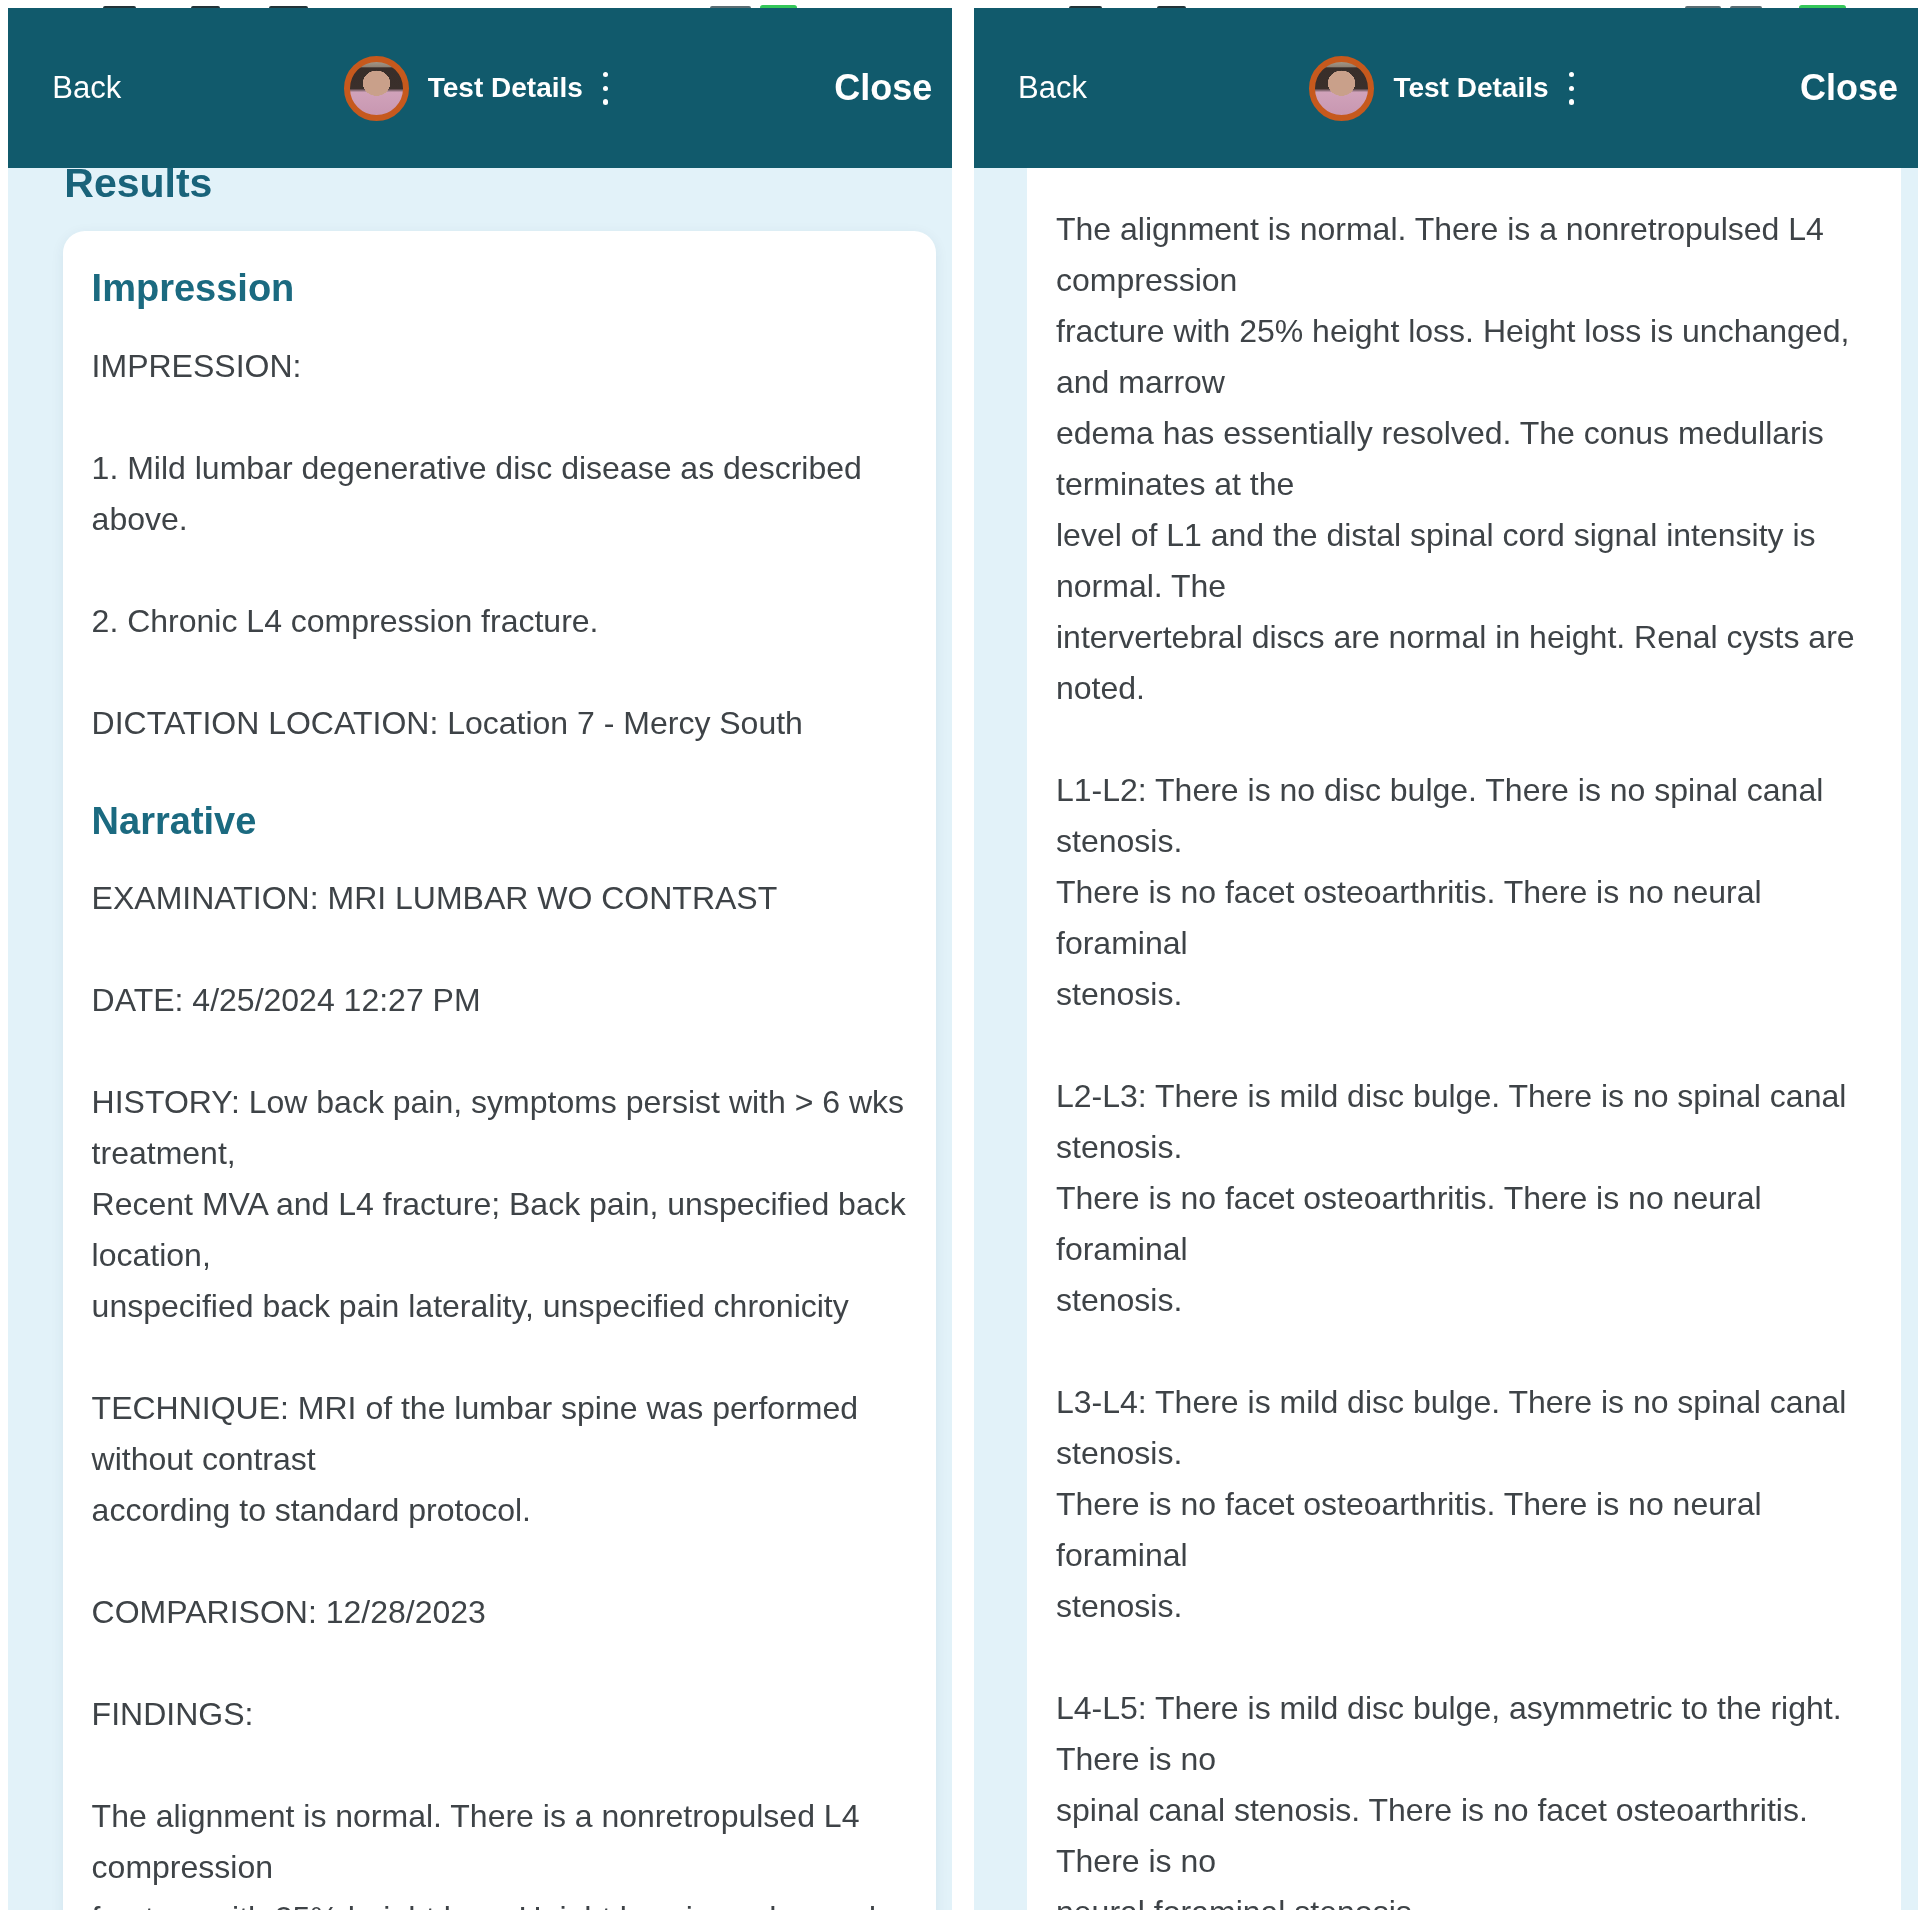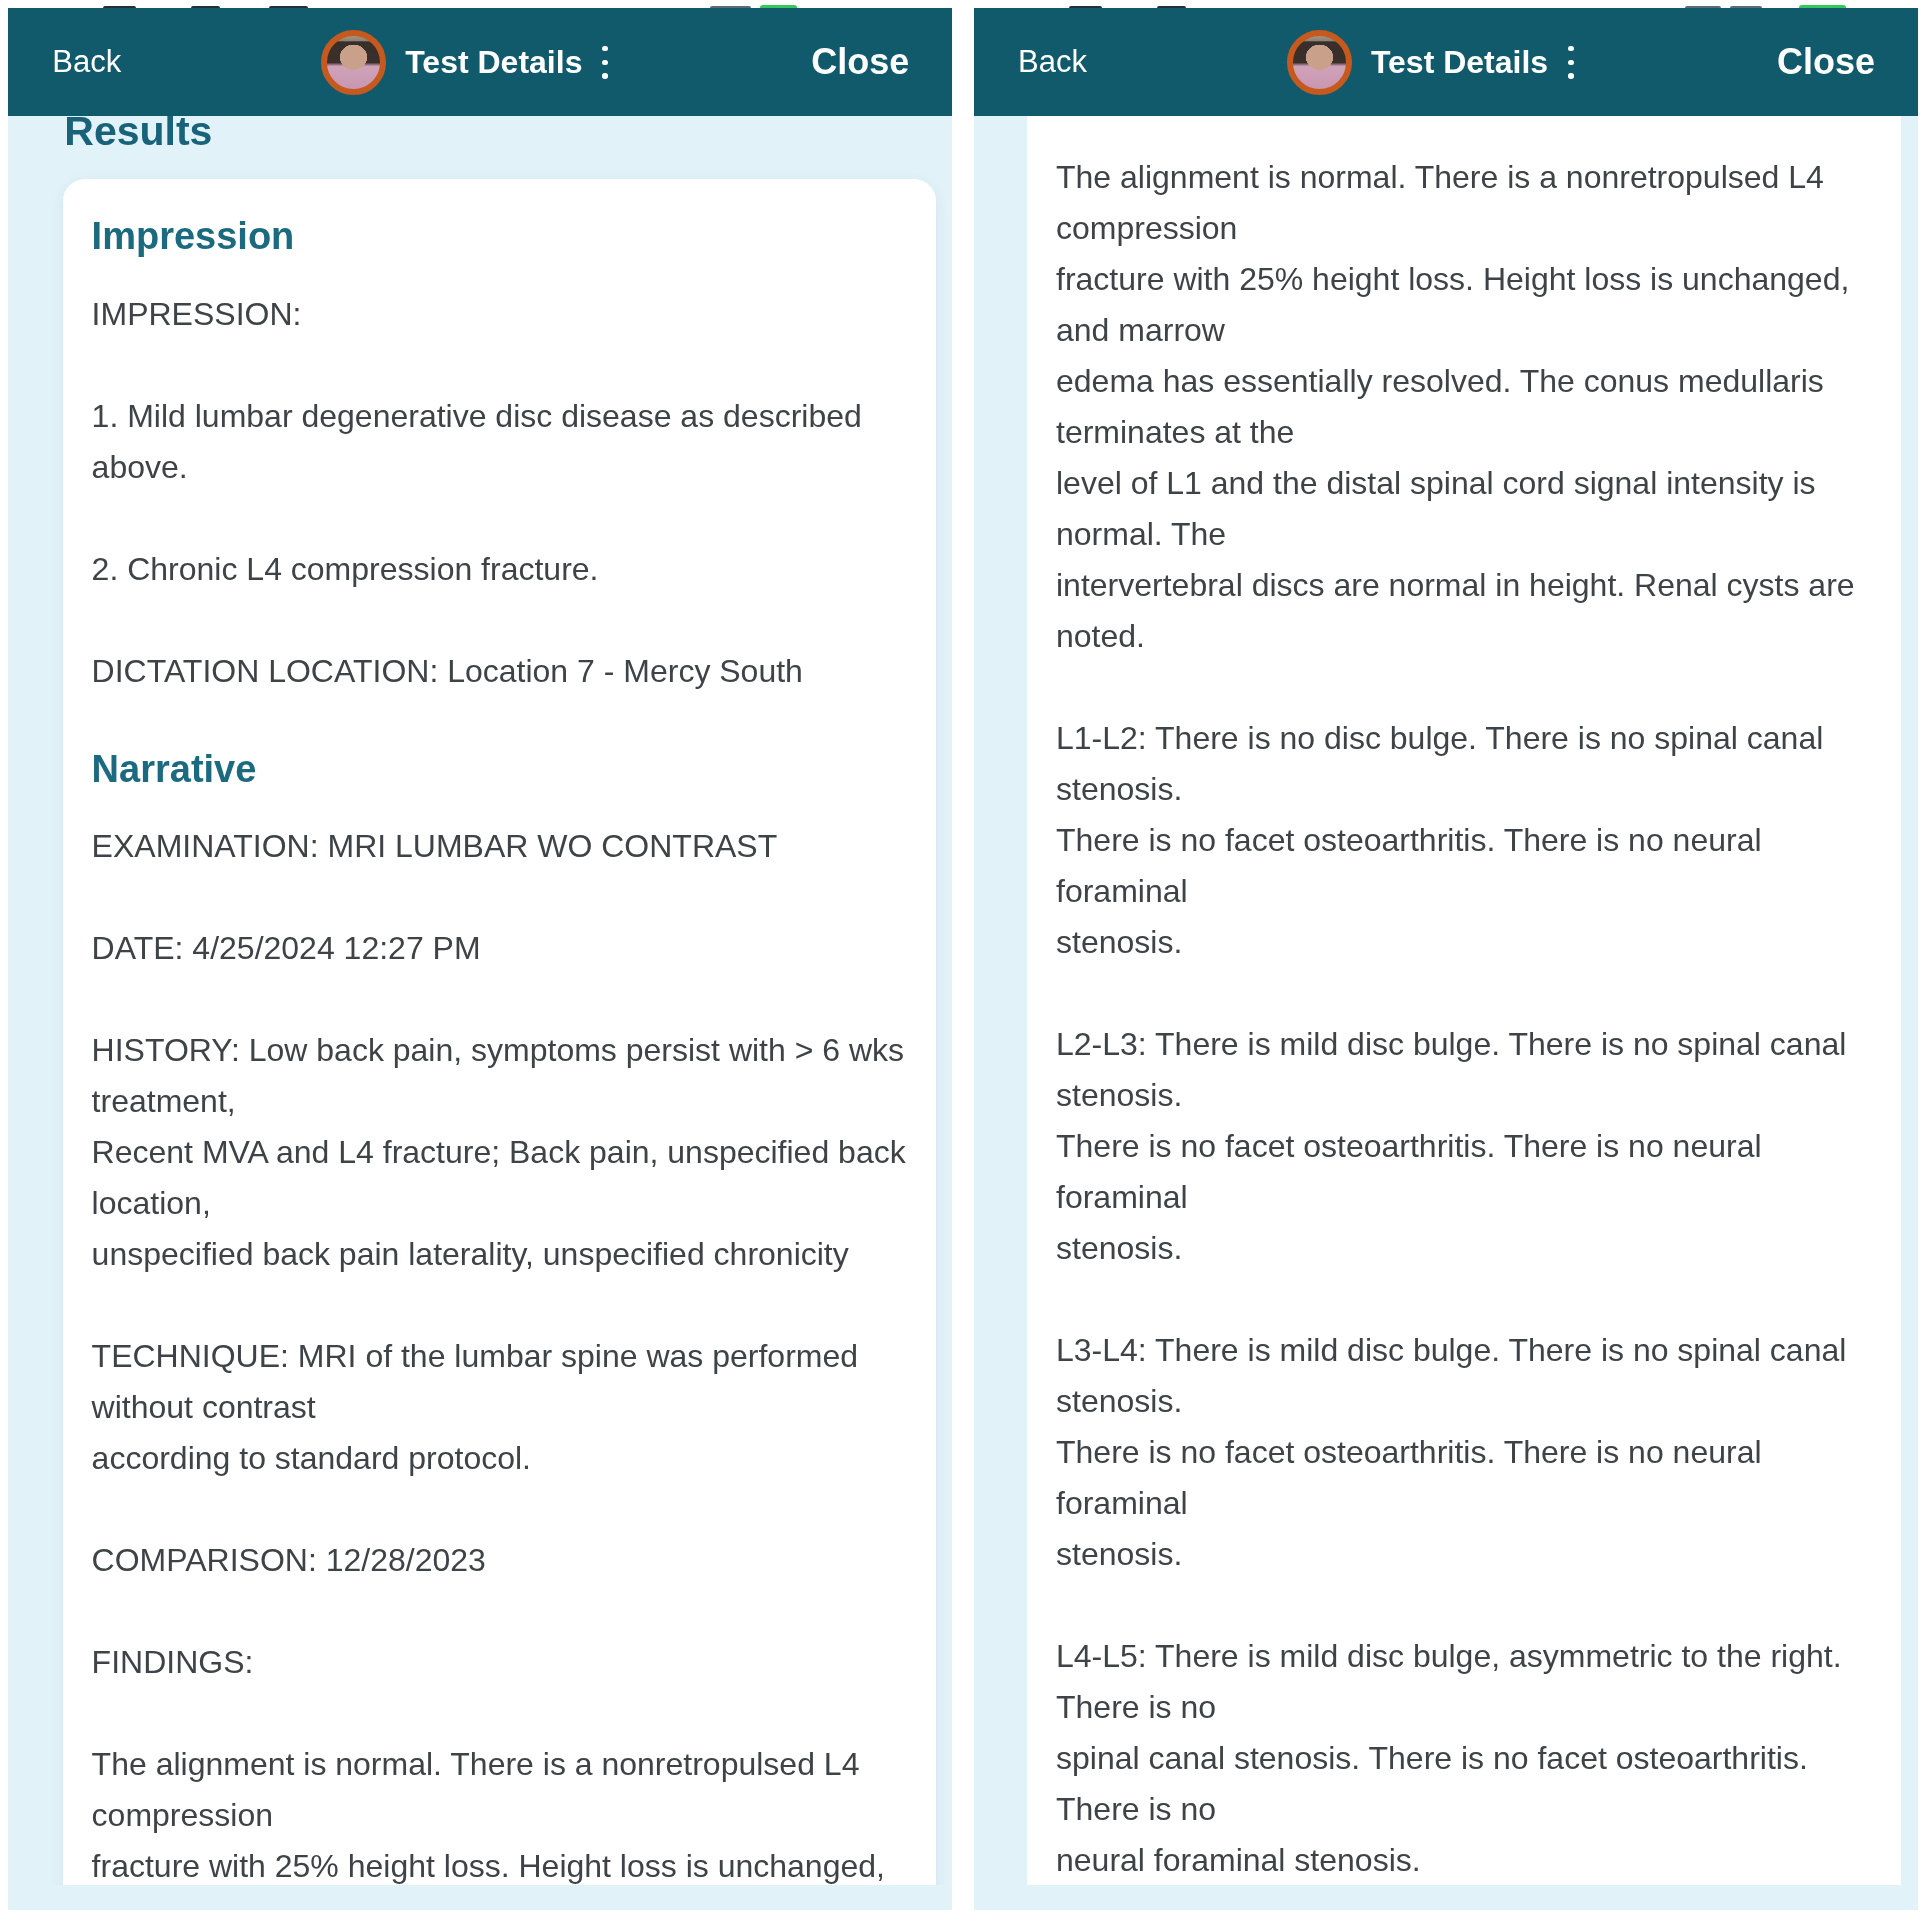--- a/index.html
+++ b/index.html
@@ -11,29 +11,29 @@
   .phone.left{left:8.3px;}
   .phone.right{left:974px;}
 
   
   .statusbar{position:relative;height:8.3px;background:#ffffff;}
   .nub{position:absolute;bottom:0;height:2.8px;background:#223338;border-radius:2.2px 2.2px 0 0;}
   .battery-nub{position:absolute;bottom:0;height:3.3px;width:37px;background:#34c759;border-radius:2.8px 2.8px 0 0;}
   .gray-nub{position:absolute;bottom:0;height:2.8px;background:#5b6d73;border-radius:2.2px 2.2px 0 0;}
 
   
-  .navbar{height:108px;background:#115a6c;display:flex;align-items:center;
-          padding:0 43px 0 44px;box-sizing:border-box;color:#fff;}
+  .navbar{height:160px;background:#115a6c;display:flex;align-items:center;
+          padding:0 20px 0 44px;box-sizing:border-box;color:#fff;}
   .nav-back{font-size:31px;color:#fff;flex:0 0 auto;}
   .nav-center{flex:1 1 auto;display:flex;align-items:center;justify-content:center;gap:0;}
   .avatar{width:53px;height:53px;border-radius:50%;border:6.1px solid #c6591d;flex:0 0 auto;
           background:
             radial-gradient(ellipse 26% 24% at 50% 40%, #c9a08a 98%, rgba(0,0,0,0) 100%),
             linear-gradient(180deg,#a39585 0%,#8f8274 9%,#382e2a 11%,#3a2f2b 50%,#d0a2ba 57%,#c897b1 100%);}
-  .nav-title{font-size:32px;font-weight:bold;color:#fff;margin-left:19px;}
+  .nav-title{font-size:28px;font-weight:bold;color:#fff;margin-left:19px;}
   .kebab{display:flex;flex-direction:column;gap:8.3px;margin-left:16.7px;padding:3.3px;}
   .kebab i{width:5.6px;height:5.6px;border-radius:50%;background:#fff;display:block;}
   .nav-close{font-size:36px;font-weight:600;color:#fff;flex:0 0 auto;}
 
   
   .content{position:relative;height:1769px;overflow:hidden;padding-left:36px;}
   .content.leftbg{background:#e2f2f9;}
   .content.rightbg{background:#e2f2f9;}
 
   .results-h1{font-size:41px;font-weight:600;color:#19637a;margin:-7.8px 0 24.5px 20px;line-height:1.12;}

